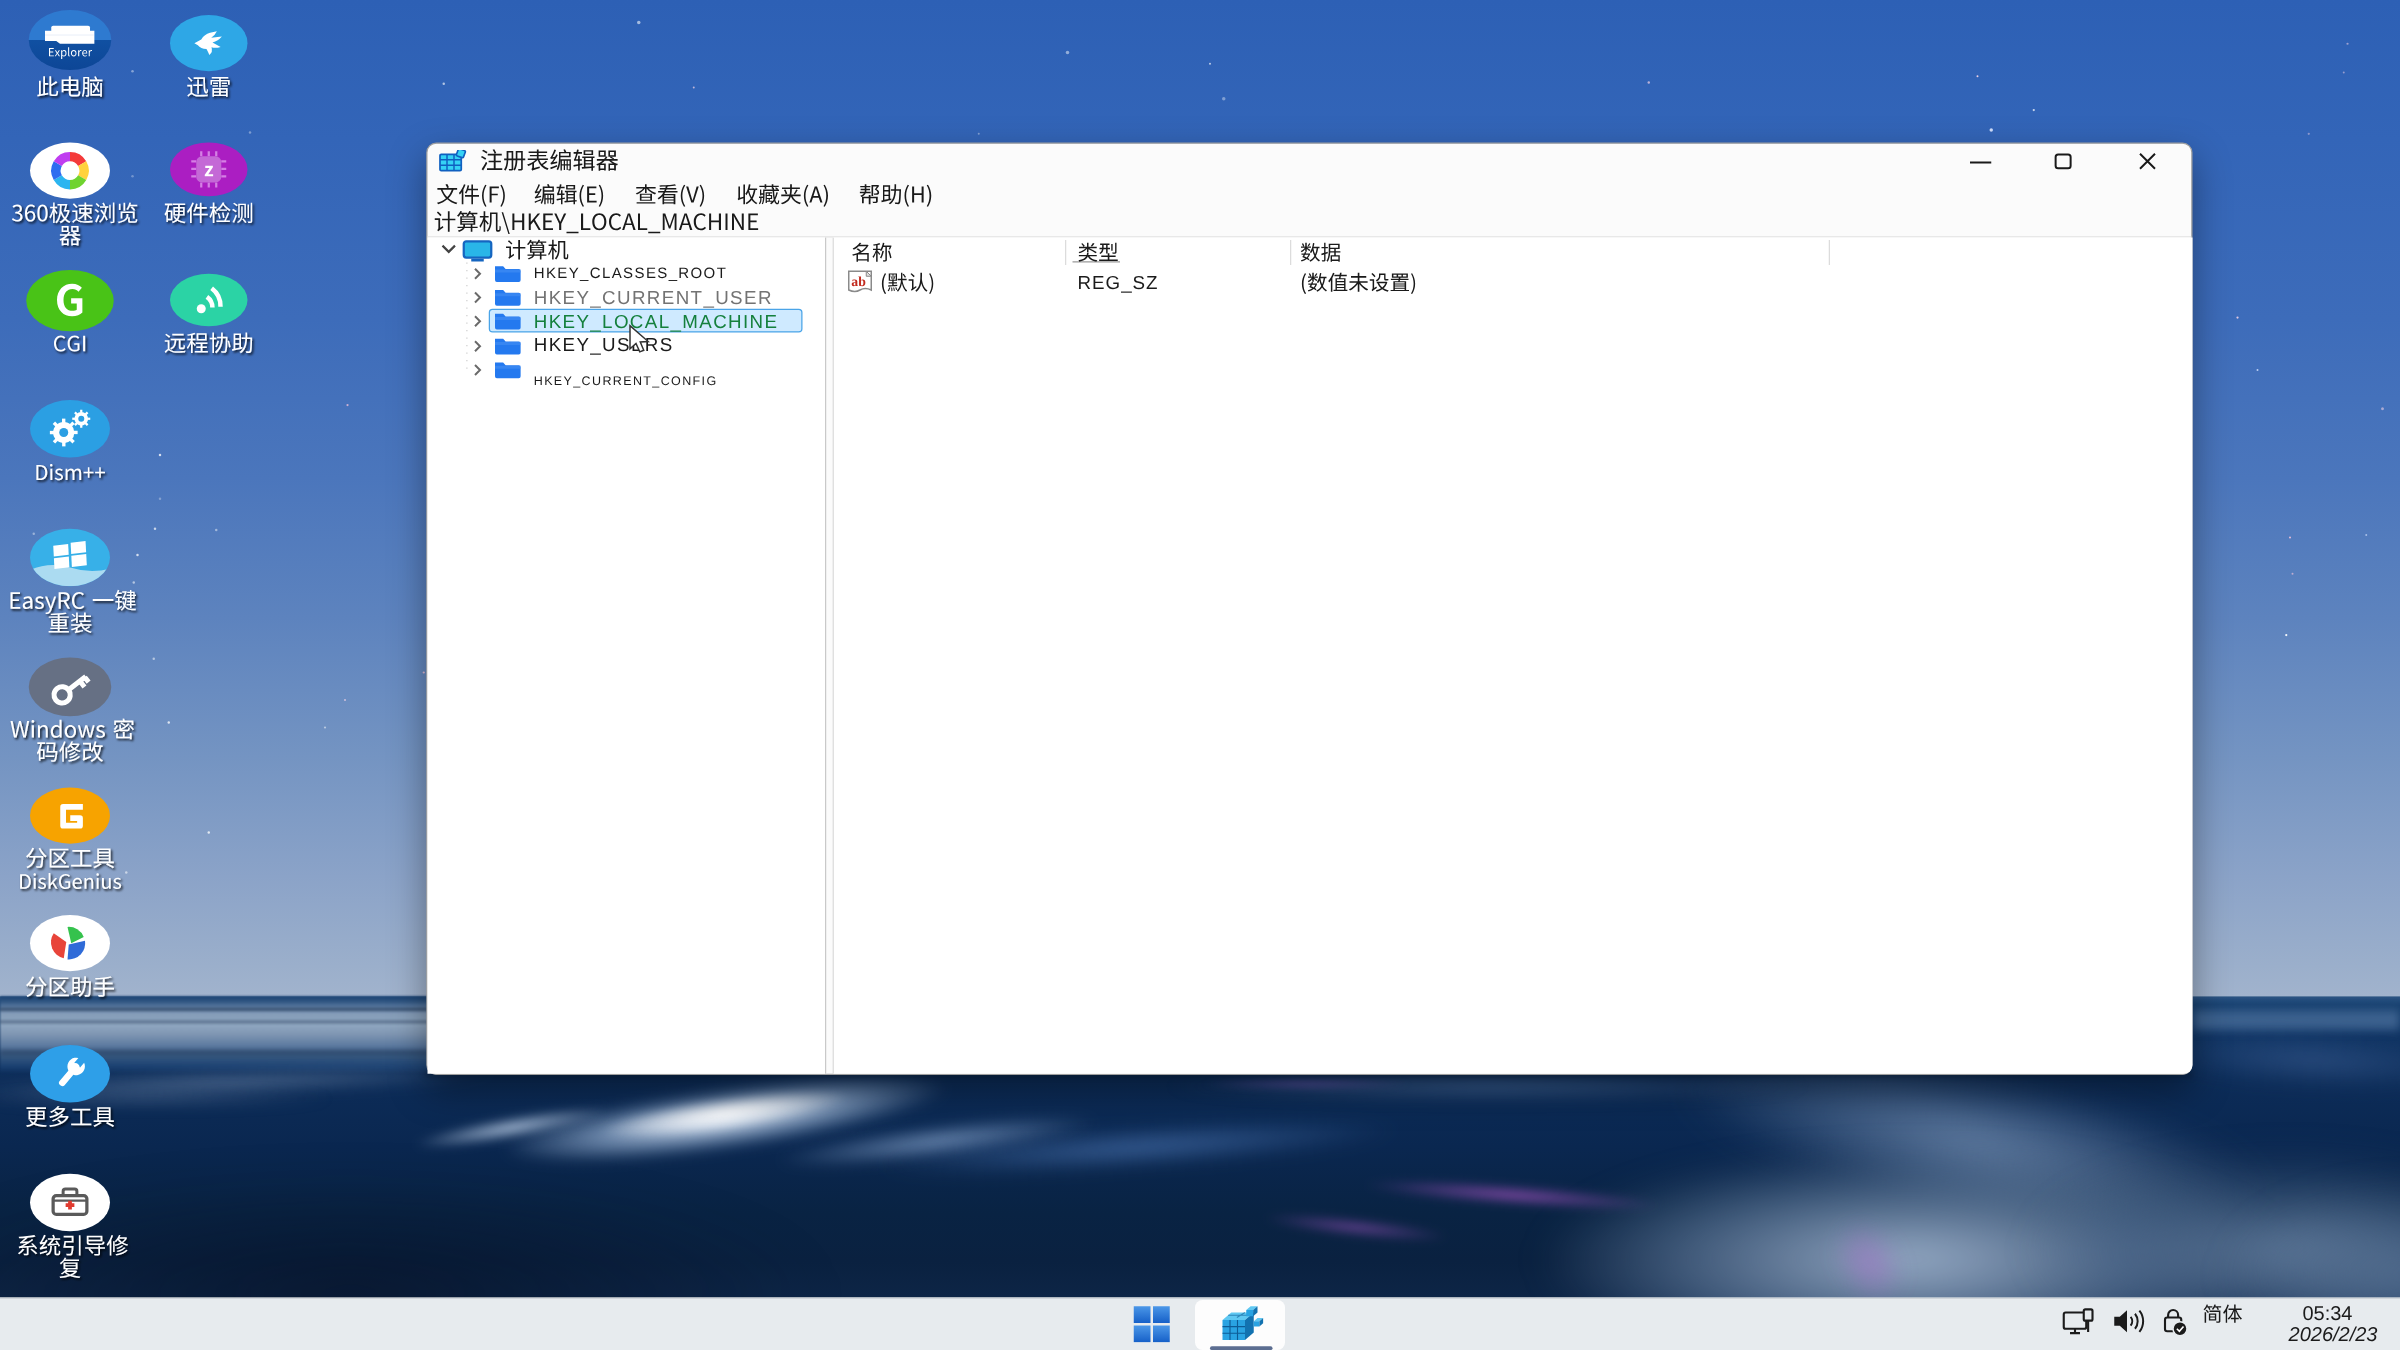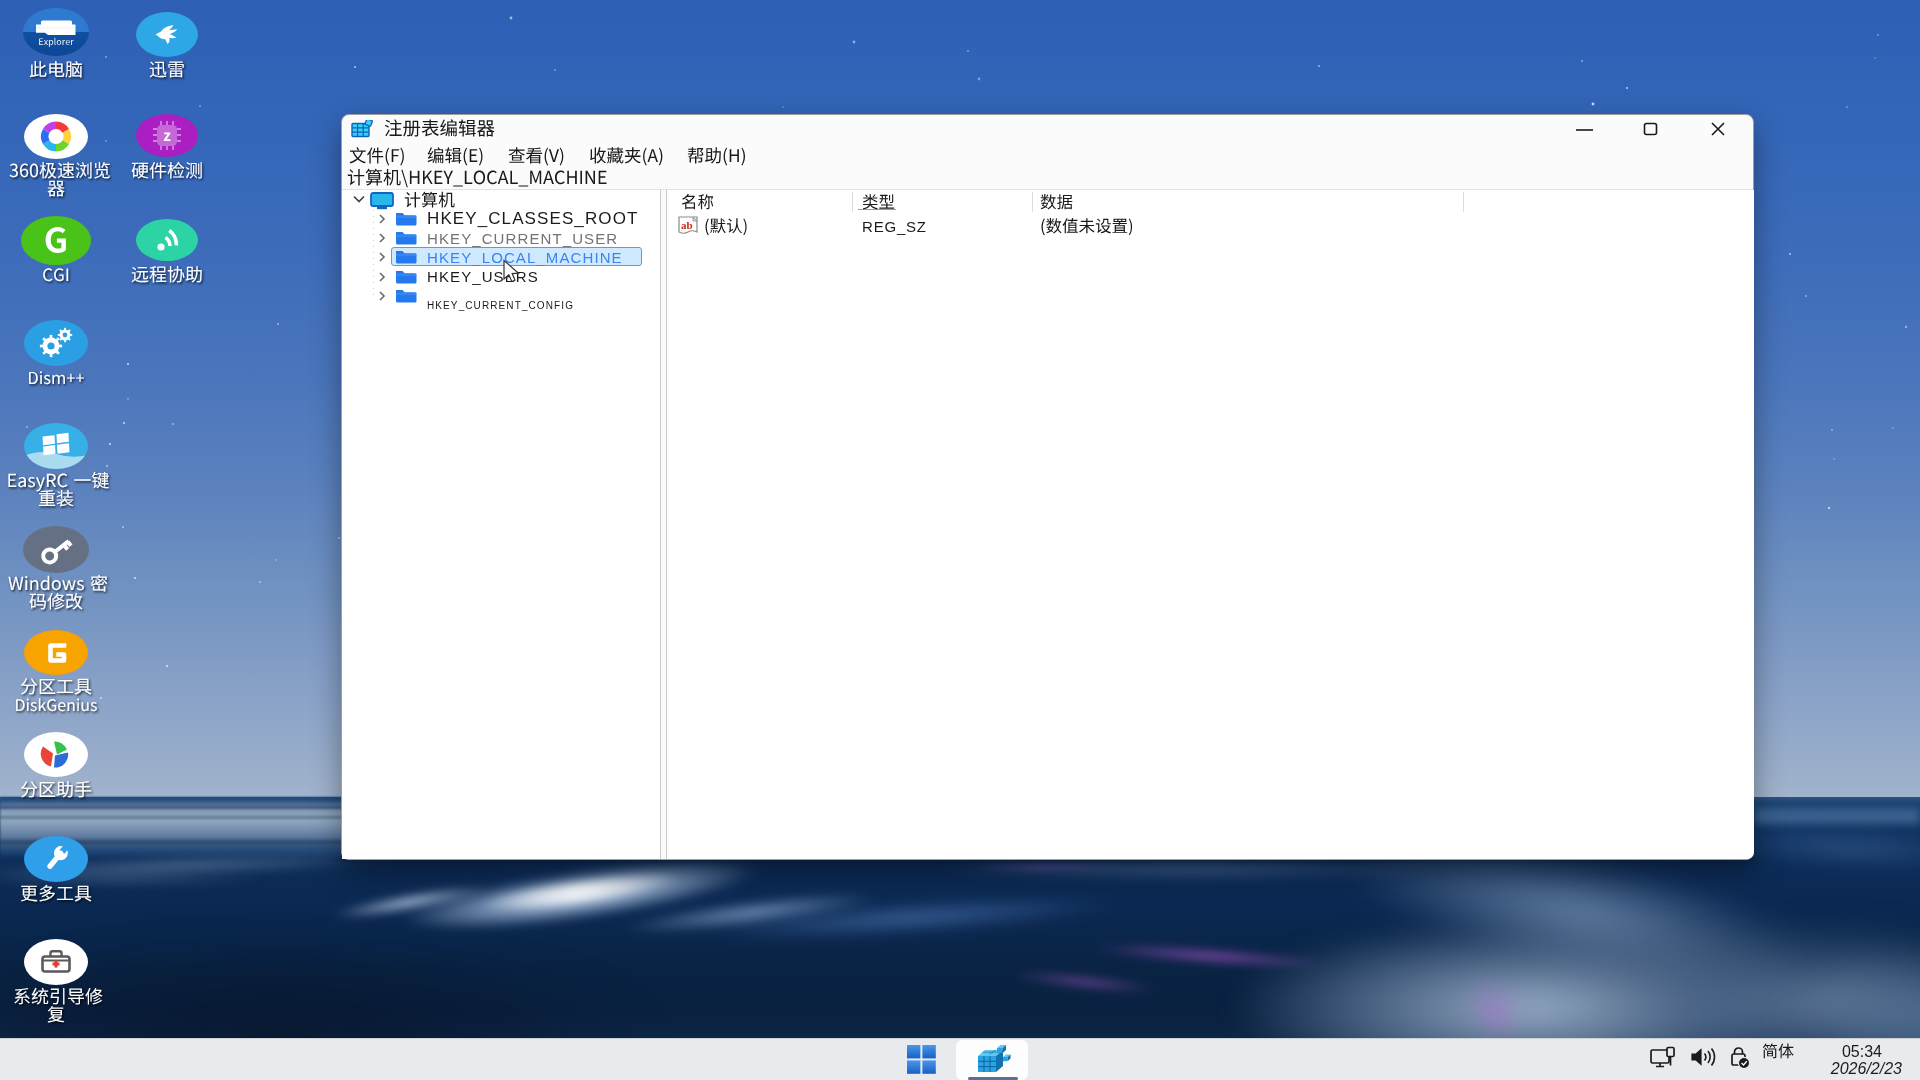--- a/index.html
+++ b/index.html
@@ -264,23 +264,23 @@
       <g transform="translate(55,87)">
         <path d="M0 -6 L6.5 -6 L8.5 -3.8 L19 -3.8 Q20.5 -3.8 20.5 -2.3 L20.5 5 Q20.5 6.5 19 6.5 L1.5 6.5 Q0 6.5 0 5 Z" fill="#2479ef"></path>
         <path d="M0 -3.5 L20.5 -3.5 L20.5 -1 L0 -1 Z" fill="#4a94f5" opacity="0.5"></path>
       </g>
       <path d="M39 102 L43 106 L39 110" stroke="#6a6a6a" stroke-width="1.6" fill="none"></path>
       <g transform="translate(55,106)">
         <path d="M0 -6 L6.5 -6 L8.5 -3.8 L19 -3.8 Q20.5 -3.8 20.5 -2.3 L20.5 5 Q20.5 6.5 19 6.5 L1.5 6.5 Q0 6.5 0 5 Z" fill="#2479ef"></path>
         <path d="M0 -3.5 L20.5 -3.5 L20.5 -1 L0 -1 Z" fill="#4a94f5" opacity="0.5"></path>
       </g>
     </svg>
-    <div class="abs" style="left:427px;top:209px;height:19px;line-height:19px;font-size:17px;letter-spacing:1.1px;color:#1b1b1b;white-space:nowrap">HKEY_CLASSES_ROOT</div>
+    <div class="abs" style="left:427px;top:209px;height:19px;line-height:19px;font-size:12px;letter-spacing:1.1px;color:#1b1b1b;white-space:nowrap">HKEY_CLASSES_ROOT</div>
     <div class="abs" style="left:427px;top:229px;height:19px;line-height:19px;font-size:15px;letter-spacing:1.1px;color:#737373;white-space:nowrap">HKEY_CURRENT_USER</div>
-    <div class="abs" style="left:427px;top:248px;height:19px;line-height:19px;font-size:15px;letter-spacing:1.1px;color:#3b82f6;white-space:nowrap">HKEY_LOCAL_MACHINE</div>
+    <div class="abs" style="left:427px;top:248px;height:19px;line-height:19px;font-size:15px;letter-spacing:1.1px;color:#15803d;white-space:nowrap">HKEY_LOCAL_MACHINE</div>
     <div class="abs" style="left:427px;top:267px;height:19px;line-height:19px;font-size:15px;letter-spacing:1.1px;color:#1b1b1b;white-space:nowrap">HKEY_USERS</div>
     <div class="abs" style="left:427px;top:296px;height:19px;line-height:19px;font-size:10px;letter-spacing:1.1px;color:#1b1b1b;white-space:nowrap">HKEY_CURRENT_CONFIG</div>
     <div class="abs" style="left:862px;top:217px;height:19px;line-height:19px;font-size:15px;letter-spacing:0.8px;color:#1b1b1b;">REG_SZ</div>
     <svg class="abs" style="left:501px;top:259px" width="22" height="26">
       <path d="M3 1.5 L3 20 L7.8 15.8 L10.8 22.5 L14 21.2 L11.2 14.6 L17.5 14.2 Z" fill="#fff" stroke="#333" stroke-width="1.2"></path>
     </svg>
     <svg class="abs" style="left:678px;top:216px" width="26" height="20">
       <path d="M1 1 L19 1 L19 16 Q14 13.5 10 16 T1 16 Z" fill="#fff" stroke="#8a8a8a" stroke-width="1.2"></path>
       <path d="M15 1 L19 5 L15 5 Z" fill="#dedede" stroke="#8a8a8a" stroke-width="0.8"></path>
       <text x="3" y="13" font-size="11" font-weight="bold" fill="#c22a1e" font-family="Liberation Serif">ab</text>

